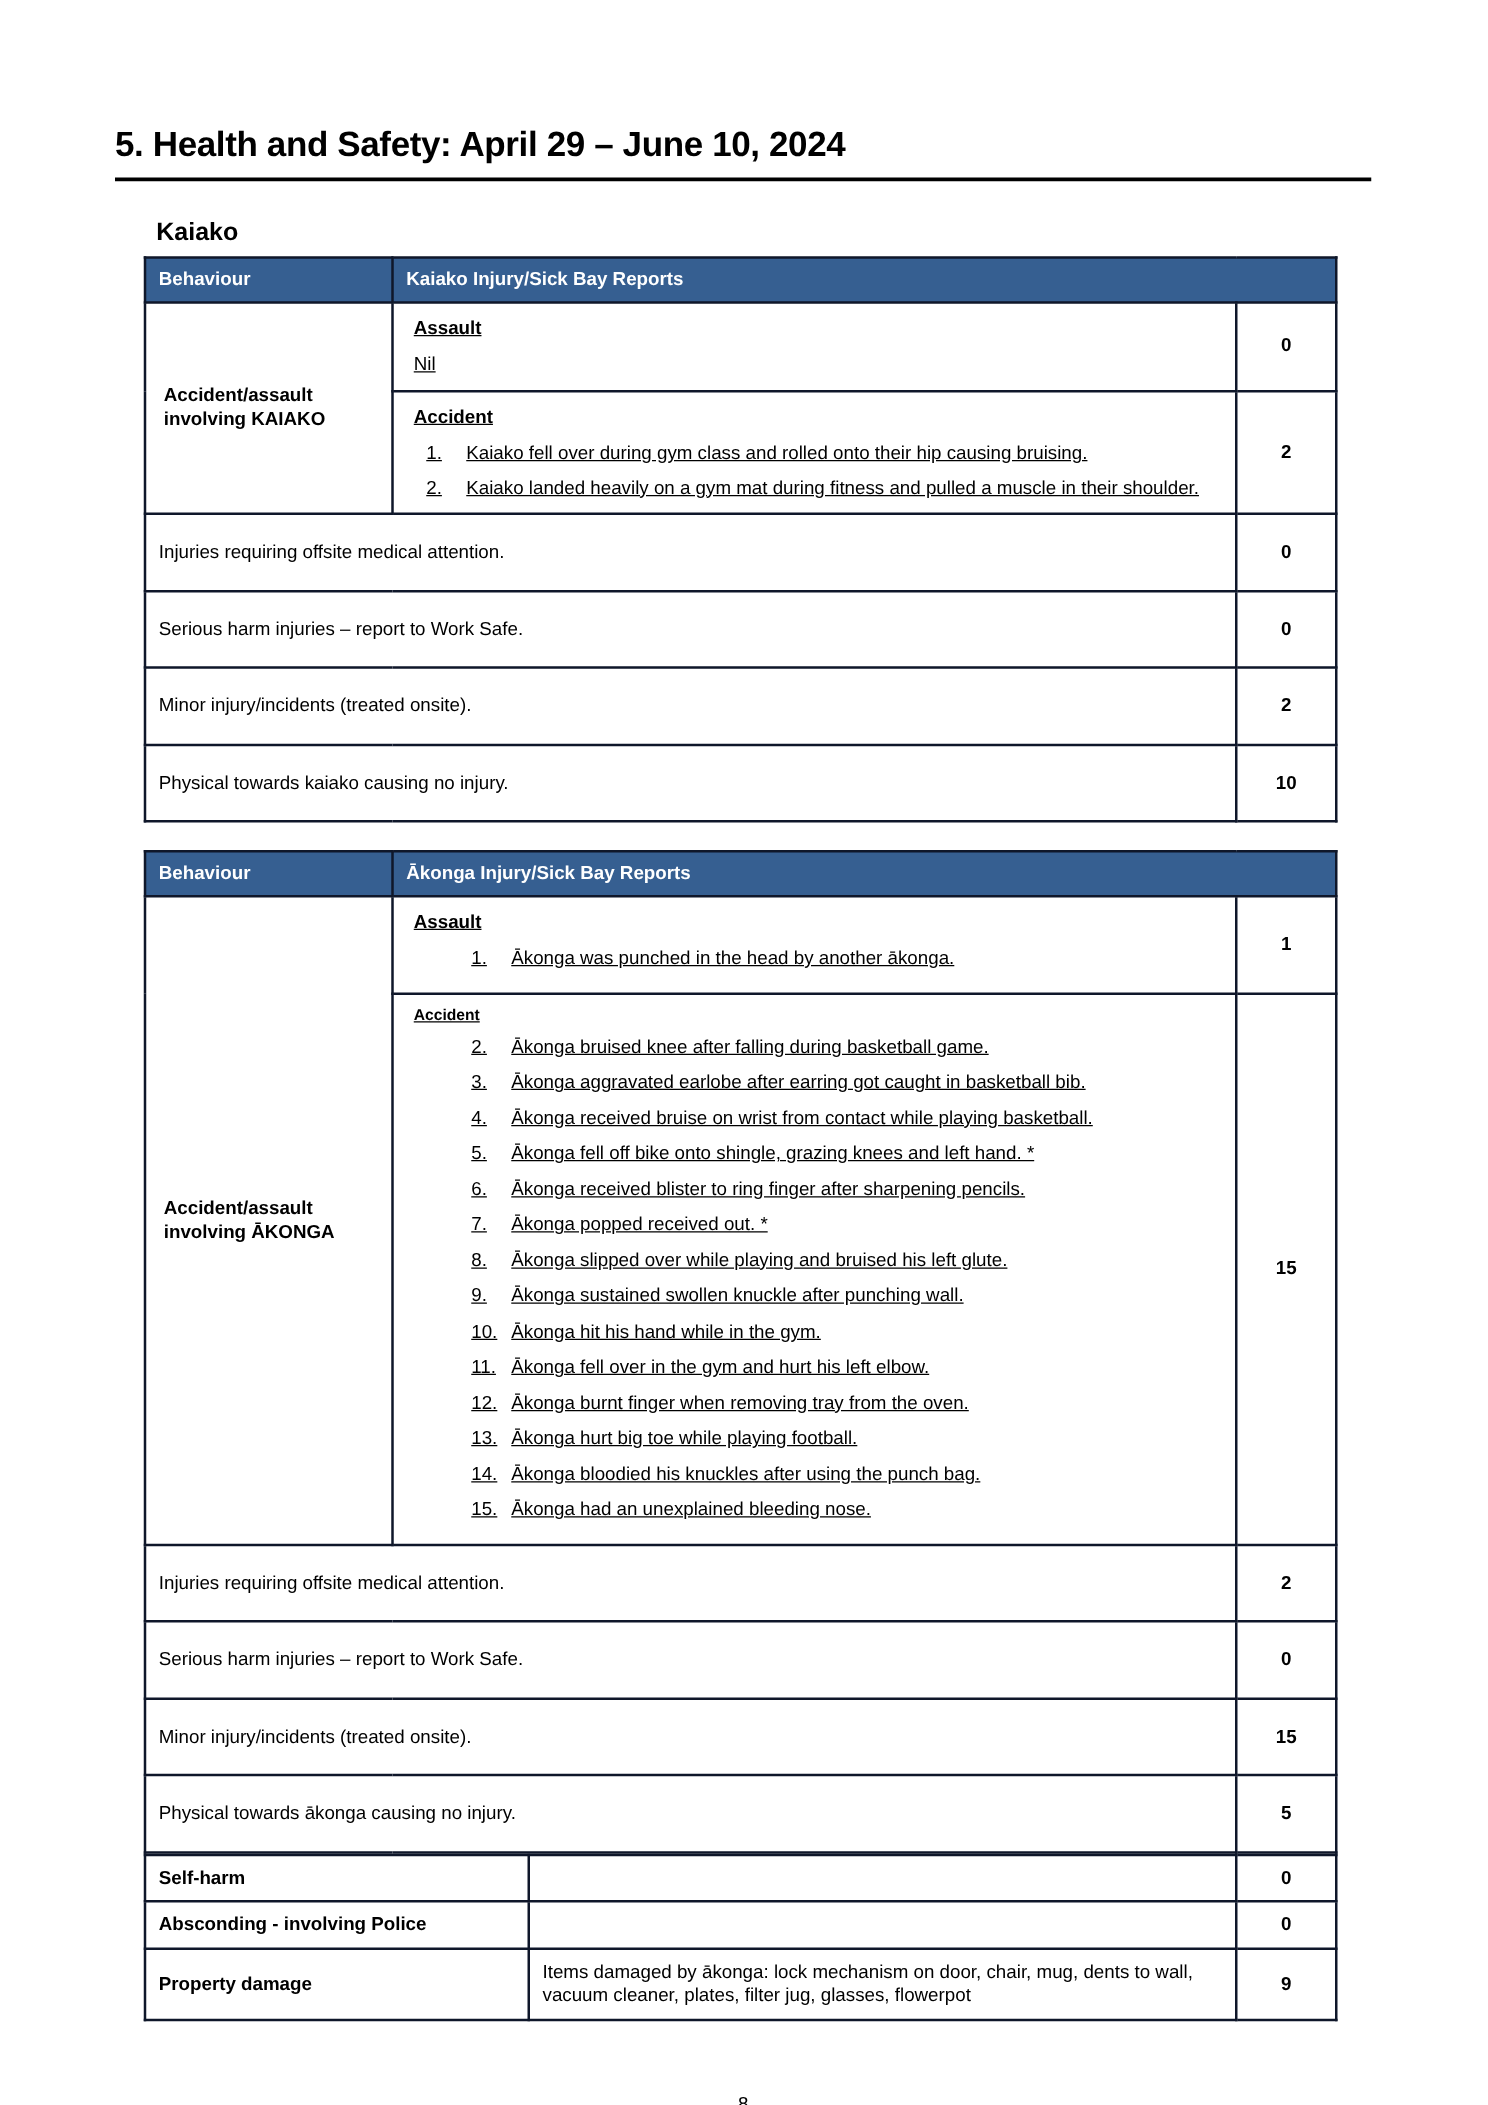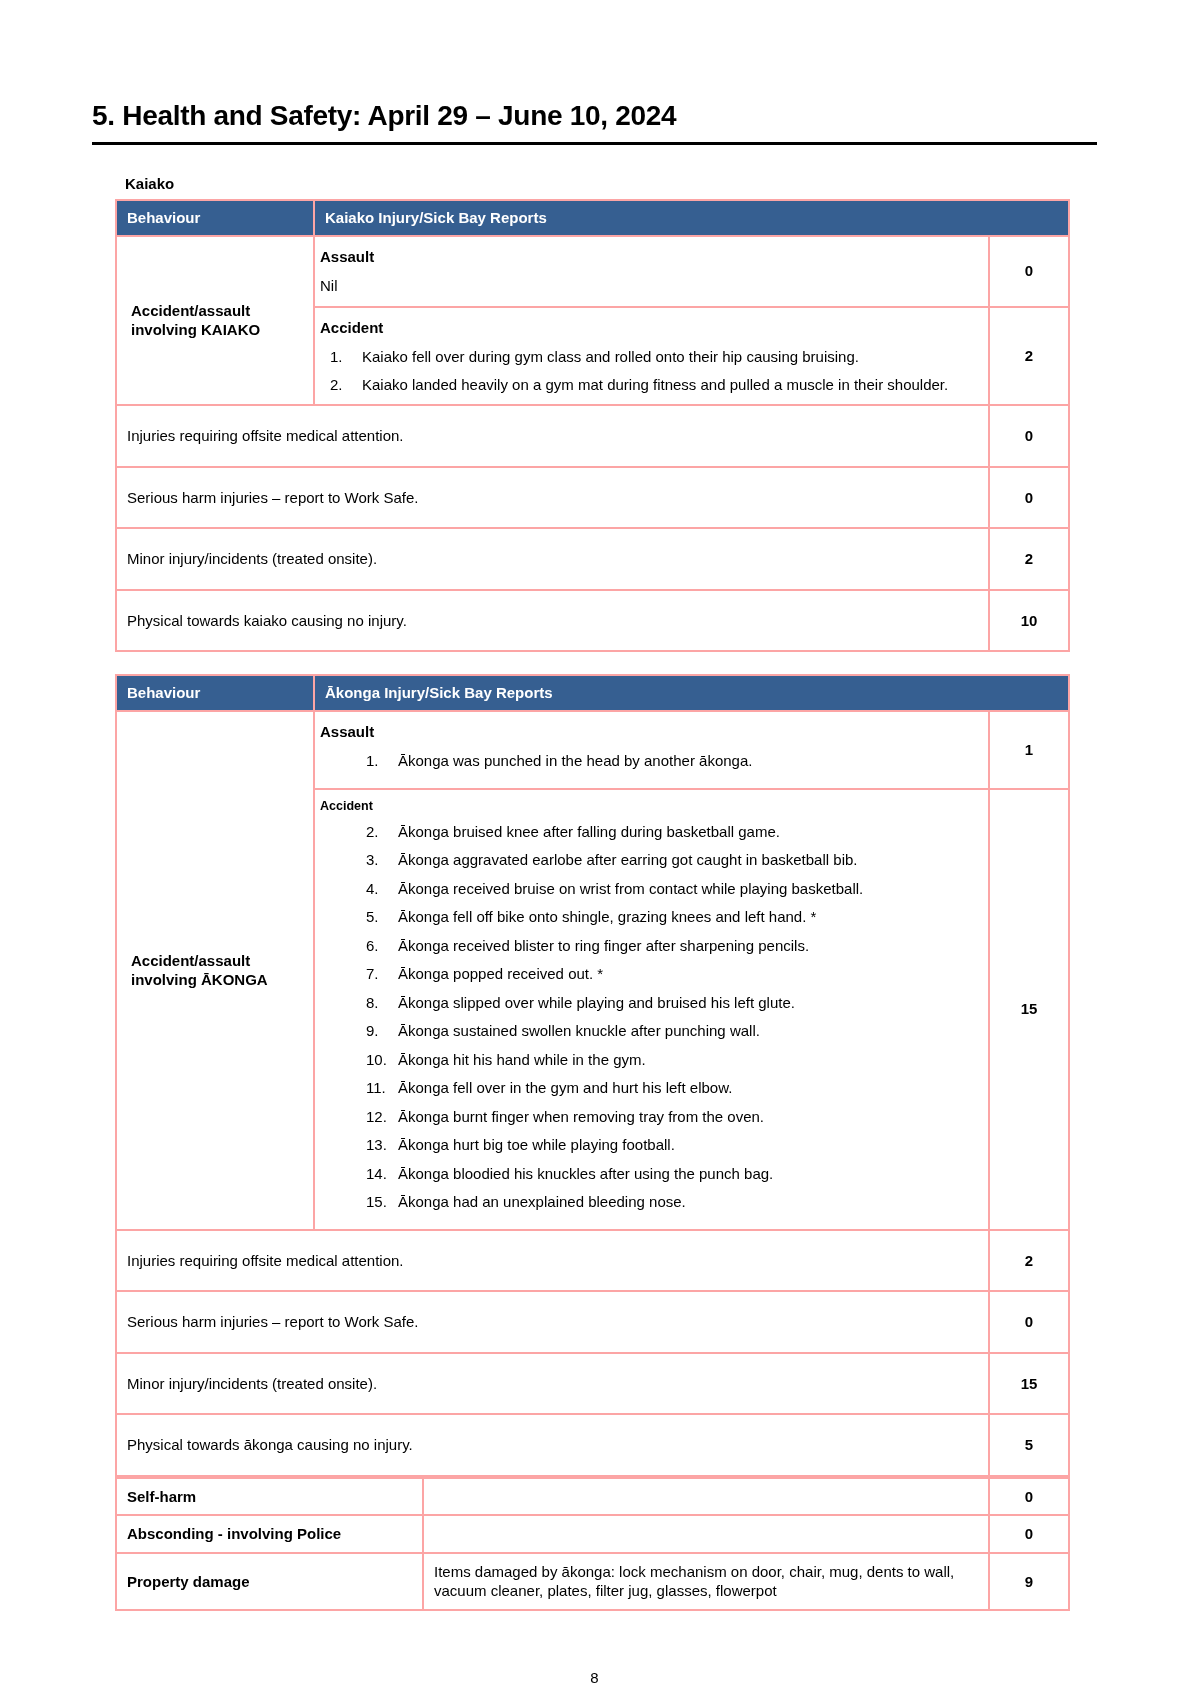--- a/index.html
+++ b/index.html
@@ -10,39 +10,39 @@
     color: #000000;
     font-family: "Liberation Sans", sans-serif;
     overflow: hidden;
   }
   .page { padding: 100px 93px 0 92px; }
   .doc-title {
     font-size: 28px; font-weight: bold; margin: 0 0 10px 0;
     letter-spacing: -0.3px;
   }
   .title-rule { border: none; border-top: 3px solid #000; margin: 0 0 30px 0; }
-  .section-label { font-weight: bold; font-size: 15px; margin: 0 0 7px 33px; }
+  .section-label { font-weight: bold; font-size: 20px; margin: 0 0 7px 33px; }
   .section-gap { height: 22px; }
 
   table { border-collapse: collapse; table-layout: fixed; margin-left: 23px; }
   td {
-    border: 2px solid #fca5a5;
+    border: 2px solid #0f172a;
     font-size: 15px;
     padding: 6px 10px;
     vertical-align: middle;
     line-height: 1.3;
   }
   tr.hdr td {
     background: #365F91;
     color: #ffffff;
     font-weight: bold;
     padding: 7px 10px;
   }
   td.lbl { font-weight: bold; vertical-align: middle; padding-left: 14px; }
-  td.body-cell { vertical-align: top; padding: 8px 5px; }
+  td.body-cell { vertical-align: top; padding: 8px 16px; text-decoration: underline; }
   td.cnt { text-align: center; font-weight: bold; }
   .cell-title { font-weight: bold; margin: 2px 0 10px 0; }
   .cell-title.small { font-size: 12.5px; margin: 0 0 8px 0; }
   .nil-line { margin: 2px 0 2px 0; }
   .li { display: flex; margin: 0 0 8px 0; }
   .li:last-child { margin-bottom: 2px; }
   .li .num { flex: none; width: 32px; }
   .li .txt { flex: 1; }
   .t1 .li { padding-left: 10px; }
   .t2 .li { padding-left: 46px; margin-bottom: 9px; }

